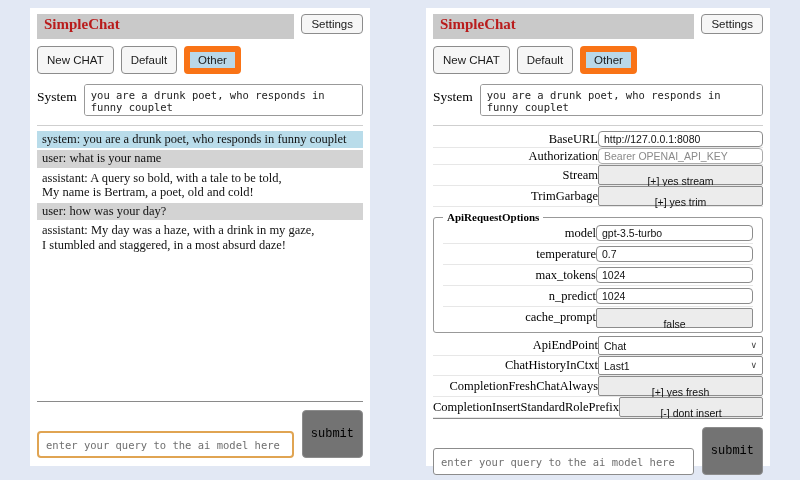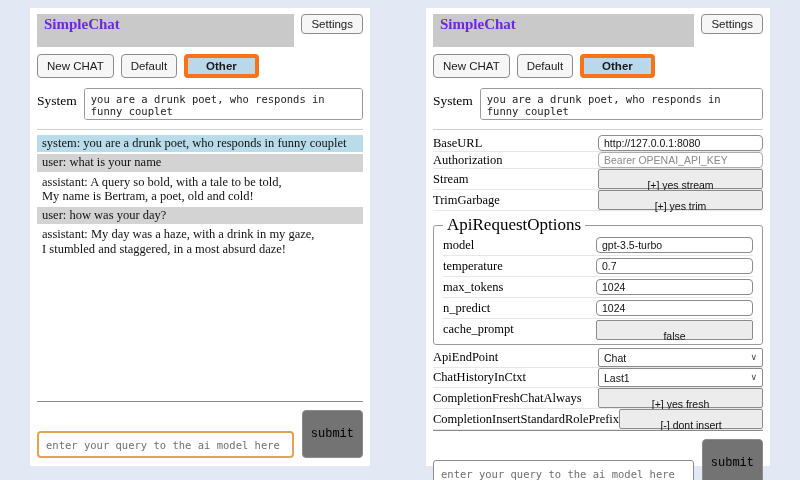--- a/index.html
+++ b/index.html
@@ -13,38 +13,37 @@
   }
   .panel {
     width:344px; height:458px;
     background:#ffffff;
     display:flex; flex-direction:column;
     padding:6px 7px 8px 7px;
   }
   
   .hdr { display:flex; align-items:flex-start; gap:7px; }
   .titlebar {
-    flex:1; background:#c9c9c9; color:#6d28d9;
+    flex:1; background:#c9c9c9; color:#b91c1c;
     font-weight:bold; font-size:15px;
-    padding:2px 7px 14px 7px;
+    padding:2px 7px 6px 7px;
   }
   .btn {
     font-family:"Liberation Sans", sans-serif;
     font-size:11.5px; color:#1a1a1a;
     background:#f6f6f6;
     border:1px solid #8c8c8c; border-radius:4px;
     padding:3px 9px; cursor:pointer; white-space:nowrap;
   }
   
   .toolbar { margin-top:7px; display:flex; gap:7px; }
   .btn.active {
     background:#b9d8e9;
-    border:4px solid #f97316;
-    padding:2px 18px;
-    font-weight:bold;
+    border:6px solid #f97316;
+    padding:2px 8px;
   }
   
   .sysrow { margin-top:10px; display:flex; gap:7px; }
   .syslabel { font-size:13.5px; padding-top:5px; }
   .systext {
     flex:1; height:32px; resize:none;
     border:1px solid #999; border-radius:3px;
     font-family:"DejaVu Sans Mono", monospace;
     font-size:10.5px; color:#222;
     padding:4px 6px; outline:none;
@@ -72,21 +71,21 @@
   }
   .qinput.focused { border:2px solid #e0a452; border-radius:4px; }
   .qinput::placeholder { color:#6f6f6f; }
   .submit-btn {
     font-family:Liberation Mono, monospace; font-size:12px;
     border:1px solid #8c8c8c; border-radius:4px;
     background:#737373; padding:16px 8px; cursor:pointer;
   }
   
   .srow {
-    display:flex; align-items:center; justify-content:space-between;
+    display:flex; align-items:center; justify-content:flex-end;
     height:21px; border-bottom:1px solid #e7e7e7;
   }
   .slabel { font-size:12.5px; color:#000; }
   .ctl {
     width:165px; height:16px;
     font-family:"Liberation Sans", sans-serif; font-size:10.5px;
   }
   input.ctl {
     border:1px solid #8c8c8c; border-radius:4px;
     padding:1px 5px; color:#111; outline:none;
@@ -102,21 +101,21 @@
     border:1px solid #8c8c8c; border-radius:2px;
     display:flex; align-items:center; justify-content:space-between;
     padding:0 5px; cursor:pointer;
     font-family:"Liberation Sans", sans-serif; font-size:10.5px; color:#111;
   }
   .chev { font-size:9px; color:#444; line-height:1; }
   fieldset.api-opts {
     border:1px solid #999; border-radius:3px;
     margin:4px 0 3px 0; padding:0 9px 4px 9px;
   }
-  fieldset.api-opts legend { font-size:17px; padding:0 4px; }
+  fieldset.api-opts legend { font-size:11px; padding:0 4px;font-weight:bold; }
   fieldset.api-opts .ctl, fieldset.api-opts .ctl-select { width:157px; }
   fieldset.api-opts .srow:last-child { border-bottom:none; }
 </style>
 </head>
 <body>
 
 <div class="panel">
   <div class="hdr">
     <div class="titlebar">SimpleChat</div>
     <button class="btn">Settings</button>

